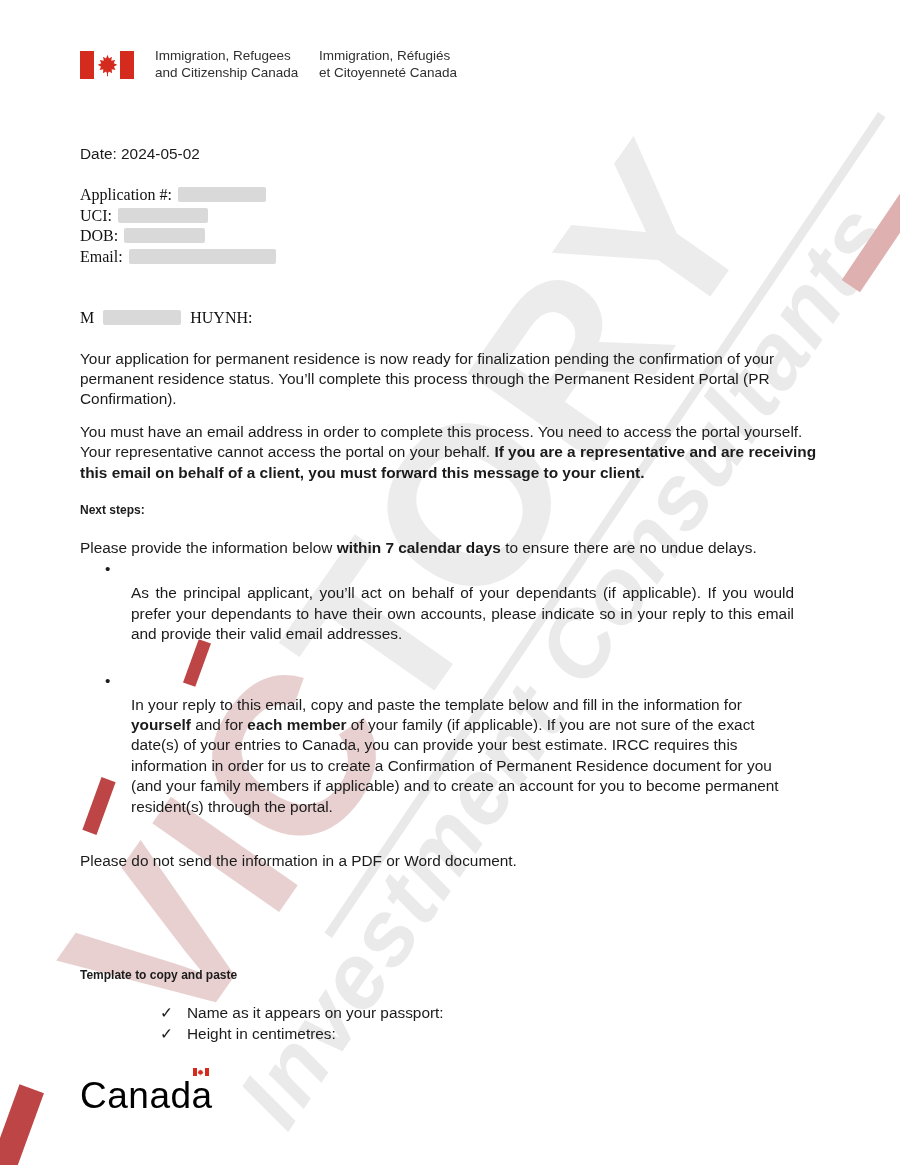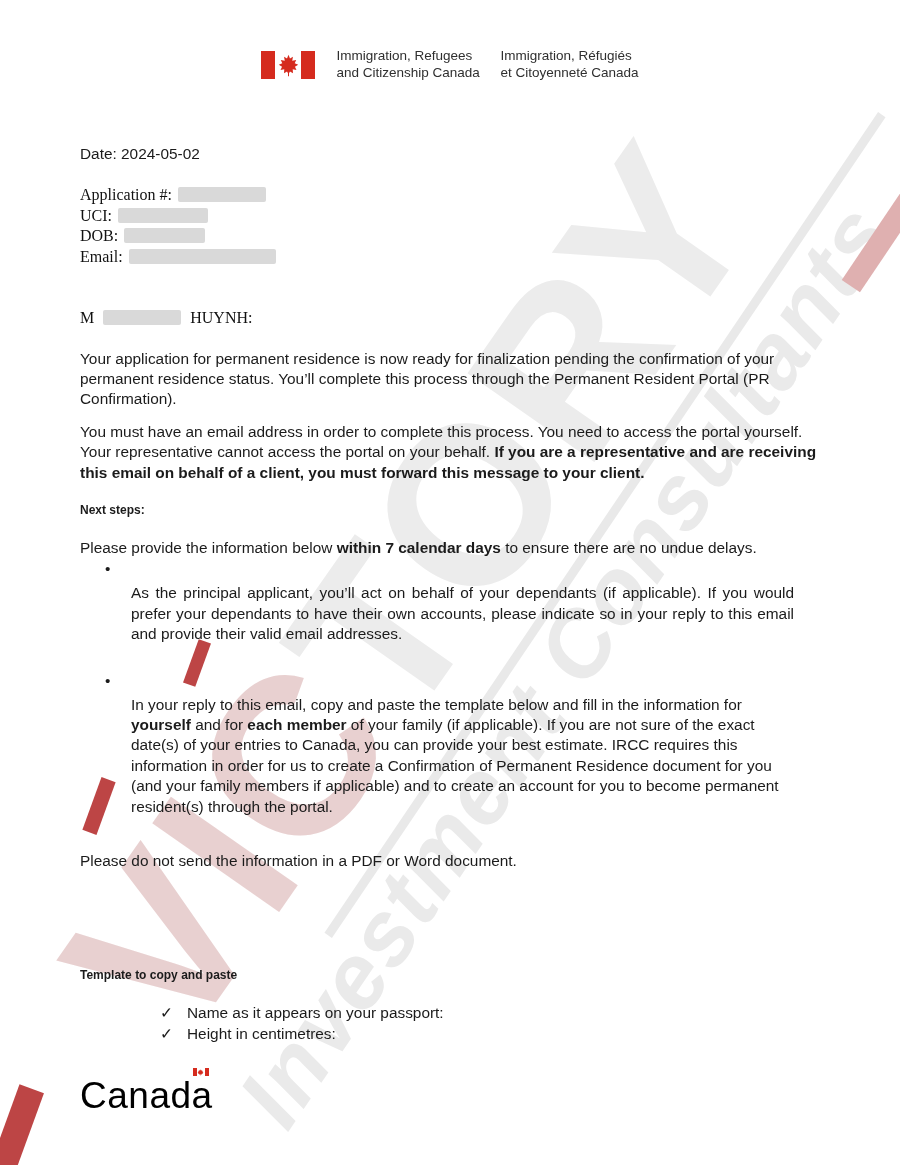--- a/index.html
+++ b/index.html
@@ -31,21 +31,21 @@
   .wm-red-slash { position:absolute; left:890px; top:228px; width:22px; height:140px;
     transform:translate(-50%,-50%) rotate(34deg); background:#dfb0b0; }
   .wm-accent { position:absolute; background:#bd4545; }
   .wm-a1 { left:197px; top:663px; width:13px; height:46px; transform:translate(-50%,-50%) rotate(20deg); }
   .wm-a2 { left:99px;  top:806px; width:15px; height:56px; transform:translate(-50%,-50%) rotate(20deg); }
   .wm-a3 { left:16px;  top:1132px; width:26px; height:92px; transform:translate(-50%,-50%) rotate(20deg); }
 
   
   .page { position:relative; z-index:1; padding:48px 80px 0 80px; }
 
-  .gc-header { display:flex; align-items:flex-start;justify-content:center; }
+  .gc-header { display:flex; align-items:flex-start; }
   .flag { width:54px; height:28px; display:flex; margin-top:3px; flex:none; }
   .flag-bar { width:14px; height:100%; background:#d52b1e; }
   .flag-center { flex:1; display:flex; align-items:center; justify-content:center; }
   .flag-center svg { width:23px; height:23px; }
   .dept { font-size:13.5px; line-height:16.5px; color:#2f2f2f; }
   .dept-en { margin-left:21px; width:152px; }
   .dept-fr { margin-left:12px; }
 
   .date-line { margin-top:64px; font-size:15.4px; }
 

